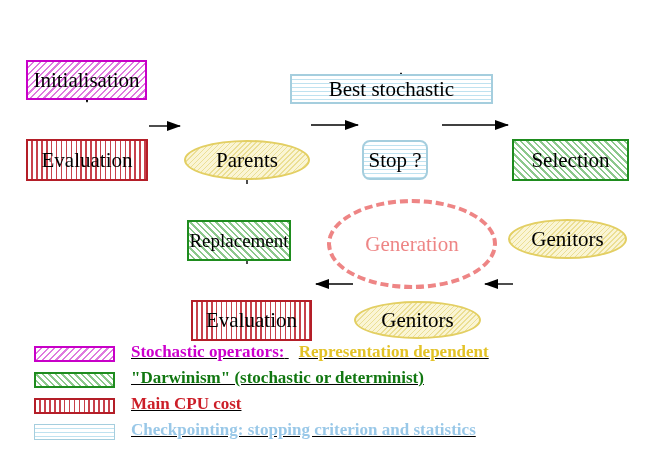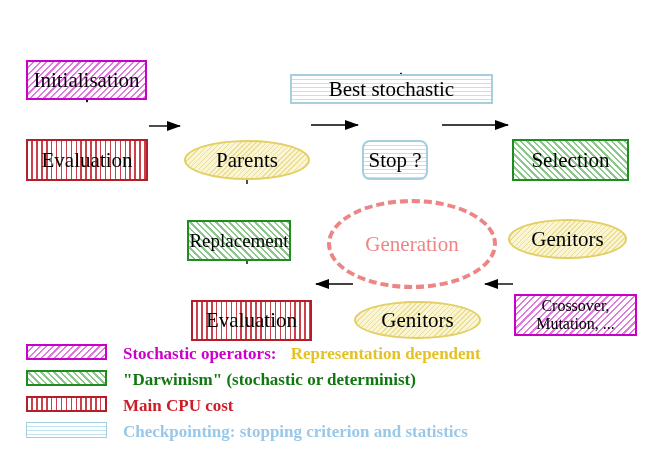--- a/index.html
+++ b/index.html
@@ -32,21 +32,21 @@
   #n-replacement{left:187px;top:185px;width:104px;height:41px;font-size:19px;}
   #n-generation{left:327px;top:164px;width:170px;height:90px;border:4px dashed #ee8585;
                 border-radius:50%;color:#ee8585;font-size:21px;}
   #n-genitors{left:508px;top:184px;width:119px;height:40px;}
   #n-eval-bot{left:191px;top:265px;width:121px;height:41px;}
   #n-offspring{left:354px;top:266px;width:127px;height:38px;}
   #n-crossover{left:514px;top:259px;width:123px;height:42px;flex-direction:column;
                font-size:16px;line-height:1.15;}
 
   
-  .lrow{position:absolute;left:26px;display:flex;align-items:flex-start;height:18px;}
+  .lrow{position:absolute;left:34px;display:flex;align-items:flex-end;height:18px;text-decoration:underline;}
   #lrow-0{top:344px;} #lrow-1{top:370px;} #lrow-2{top:396px;} #lrow-3{top:422px;}
   .swatch{width:81px;height:16px;box-sizing:border-box;margin-right:16px;flex:none;border-radius:0;}
   .swatch.p-cyan{border-width:1.5px;}
   .ltext{font-weight:bold;font-size:17px;white-space:nowrap;}
   .seg2{margin-left:10px;}
   .c-magenta{color:#cc00cc;} .c-gold{color:#e3c226;} .c-green{color:#117711;}
   .c-red{color:#cc1e28;} .c-cyan{color:#99c8e8;}
 </style>
 </head>
 <body>
@@ -89,24 +89,20 @@
   <div id="n-replacement" class="node p-green">Replacement</div>
 
   <div id="n-generation" class="node">Generation</div>
 
   <div id="n-genitors" class="node p-yellow">Genitors</div>
 
   <div id="n-eval-bot" class="node p-red">Evaluation</div>
 
   <div id="n-offspring" class="node p-yellow">Genitors</div>
 
-  <div id="n-crossover" class="node p-magenta">
-    <span>Crossover,</span>
-    <span>Mutation, ...</span>
-  </div>
 
   <div id="lrow-0" class="lrow">
     <span class="swatch p-magenta"></span>
     <span class="ltext">
       <span class="c-magenta">Stochastic operators:</span>
       <span class="c-gold seg2">Representation dependent</span>
     </span>
   </div>
 
   <div id="lrow-1" class="lrow">

